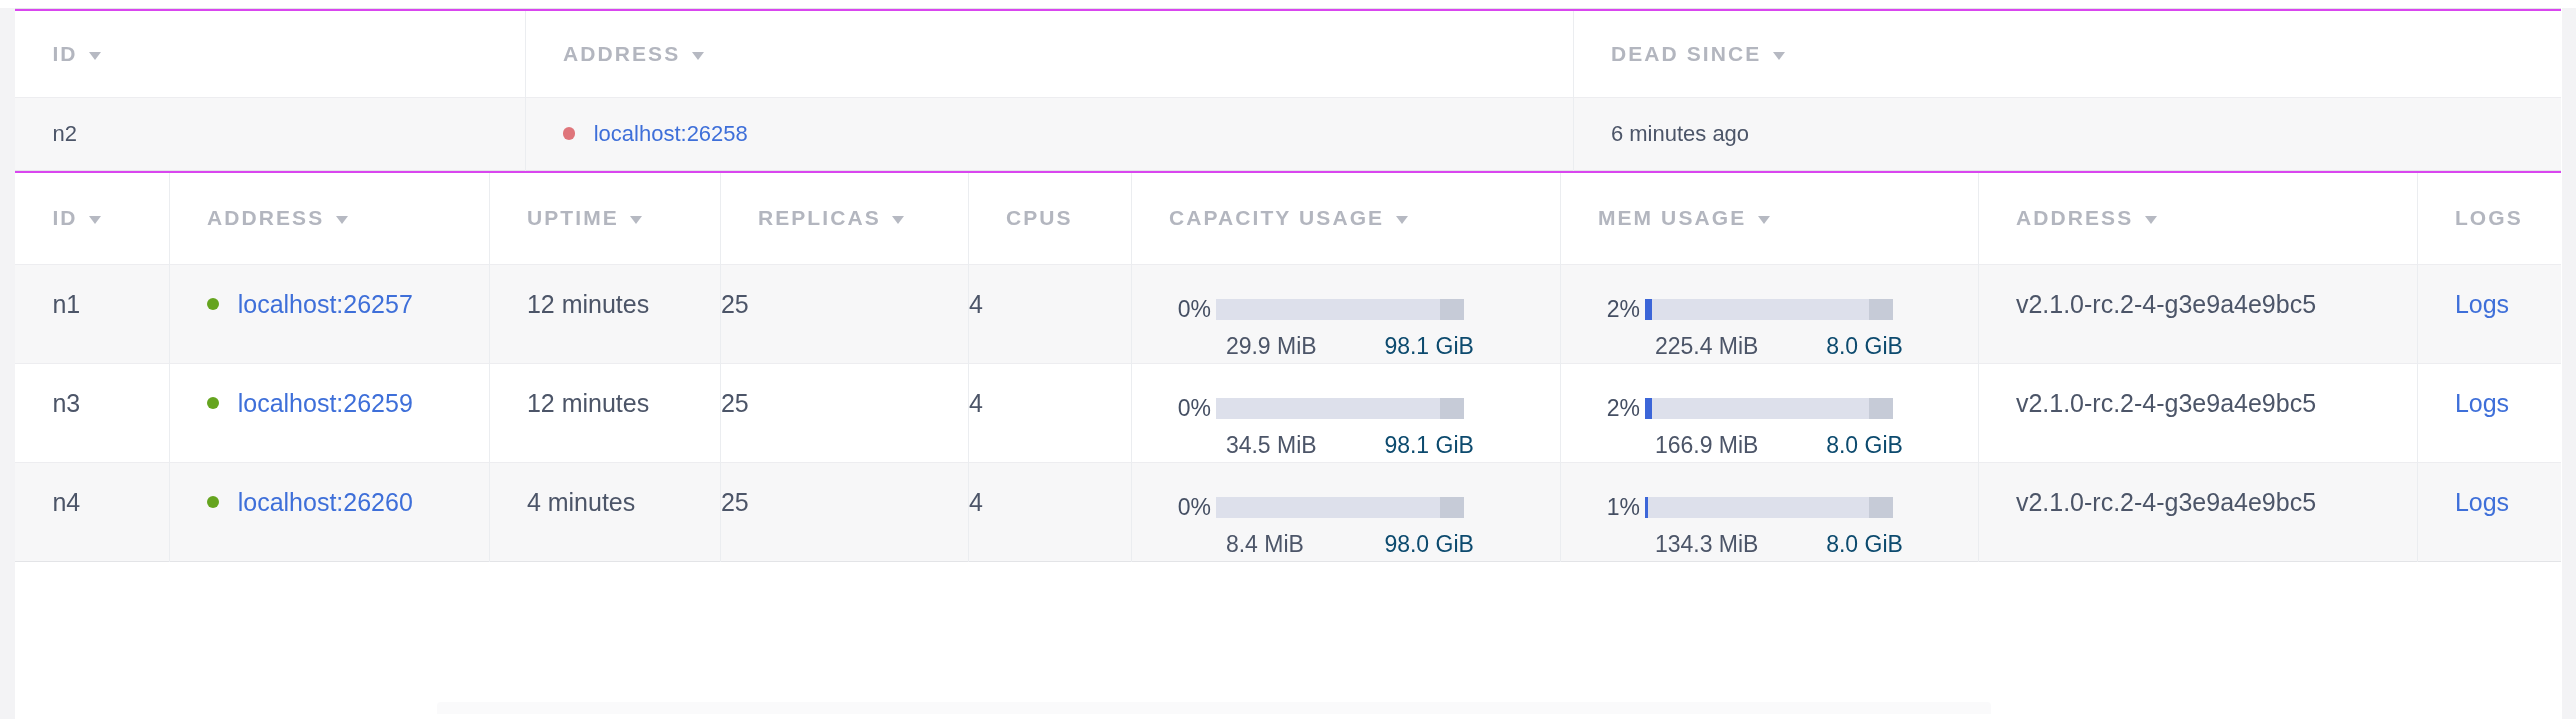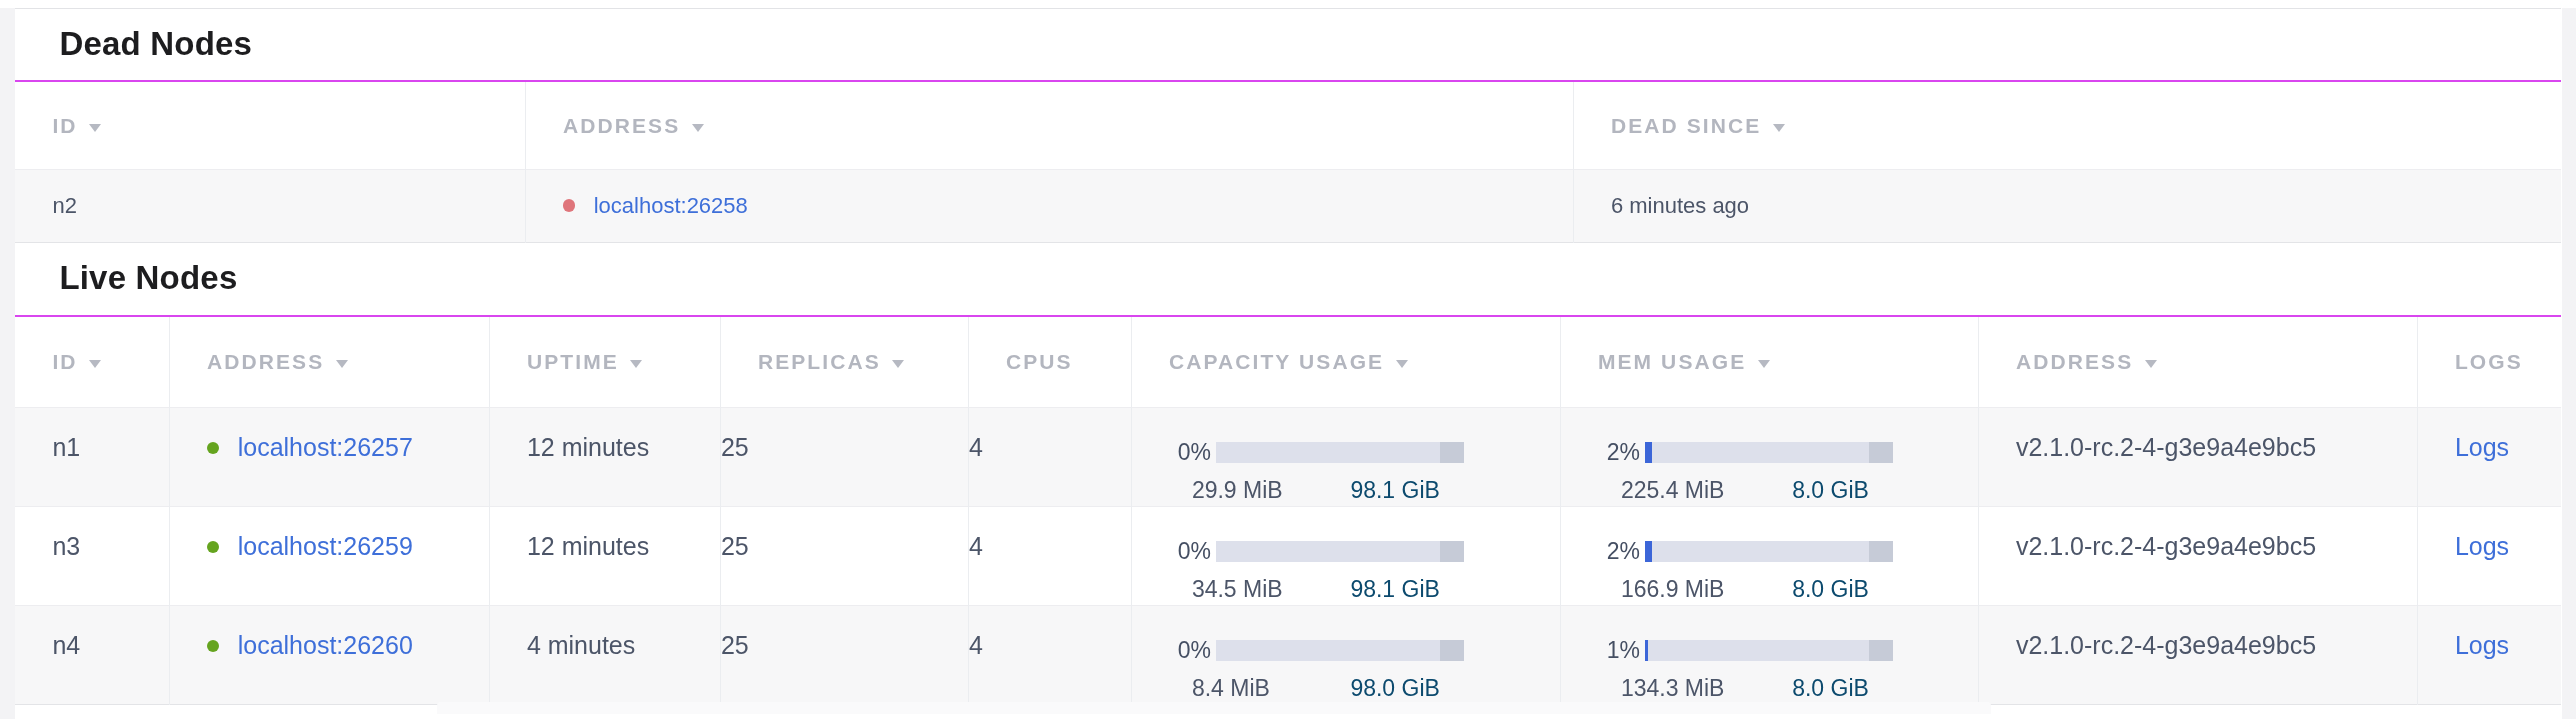--- a/index.html
+++ b/index.html
@@ -44,39 +44,38 @@
     margin-right:18.3px; position:relative; top:-1.9px; vertical-align:middle; }
   .status-dot.live { background:var(--c-live,#65a41f); }
   .status-dot.dead { background:var(--c-dead,#df757b); }
   a.link { color:var(--c-link,#3e6fd9); text-decoration:none; cursor:pointer; }
 
   .bar-line { display:flex; align-items:center; }
   .bar-pct { width:42px; margin-right:4.8px; text-align:right; font-size:23px; color:#454f63; flex:none; }
   .bar-track { position:relative; width:248px; height:21px; background:var(--c-track,#dde0eb); flex:none; }
   .bar-used { position:absolute; left:0; top:0; bottom:0; background:var(--c-used,#3c66d8); }
   .bar-reserved { position:absolute; right:0; top:0; bottom:0; width:24px; background:var(--c-reserved,#c6cbd7); }
-  .bar-values { display:flex; justify-content:space-between; width:248px; margin-left:23px; margin-top:8.7px; font-size:23px;gap:30px; }
+  .bar-values { display:flex; justify-content:space-between; width:248px; margin-left:57px; margin-top:8.7px; font-size:23px;gap:30px; }
   .bar-used-val { color:#4c5568; }
   .bar-total-val { color:#0c4a6e; }
 
   .version-text { white-space:nowrap;text-align:center; }
   .next-edge { position:absolute; left:437px; top:702px; width:1554px; height:11.5px;
     background:#fafafb; border-radius:3.8px 3.8px 0 0; }
 </style>
 </head>
 <body>
 
 <div id="app">
   <div class="gutter gutter-left"></div>
   <div class="gutter gutter-right"></div>
 
   <div class="content">
     <div class="top-rule"></div>
 
-    <h2 class="section-title">Dead Nodes</h2>
     <table class="nodes-table dead">
       <colgroup>
           <col style="width:510px">
           <col style="width:1048px">
           <col>
         </colgroup>
       <thead id="dead-head">
           <tr>
             <th><span class="th-label">ID</span><span class="sort-arrow"></span></th>
             <th><span class="th-label">ADDRESS</span><span class="sort-arrow"></span></th>
@@ -85,21 +84,20 @@
         </thead>
       <tbody id="dead-body">
           <tr>
             <td>n2</td>
             <td><span class="status-dot dead"></span><a class="link">localhost:26258</a></td>
             <td>6 minutes ago</td>
           </tr>
         </tbody>
     </table>
 
-    <h2 class="section-title">Live Nodes</h2>
     <table class="nodes-table live">
       <colgroup>
         <col style="width:154px">
           <col style="width:320px">
           <col style="width:231px">
         <col style="width:248px">
           <col style="width:163px">
           <col style="width:429px">
         <col style="width:418px">
           <col style="width:439px">

